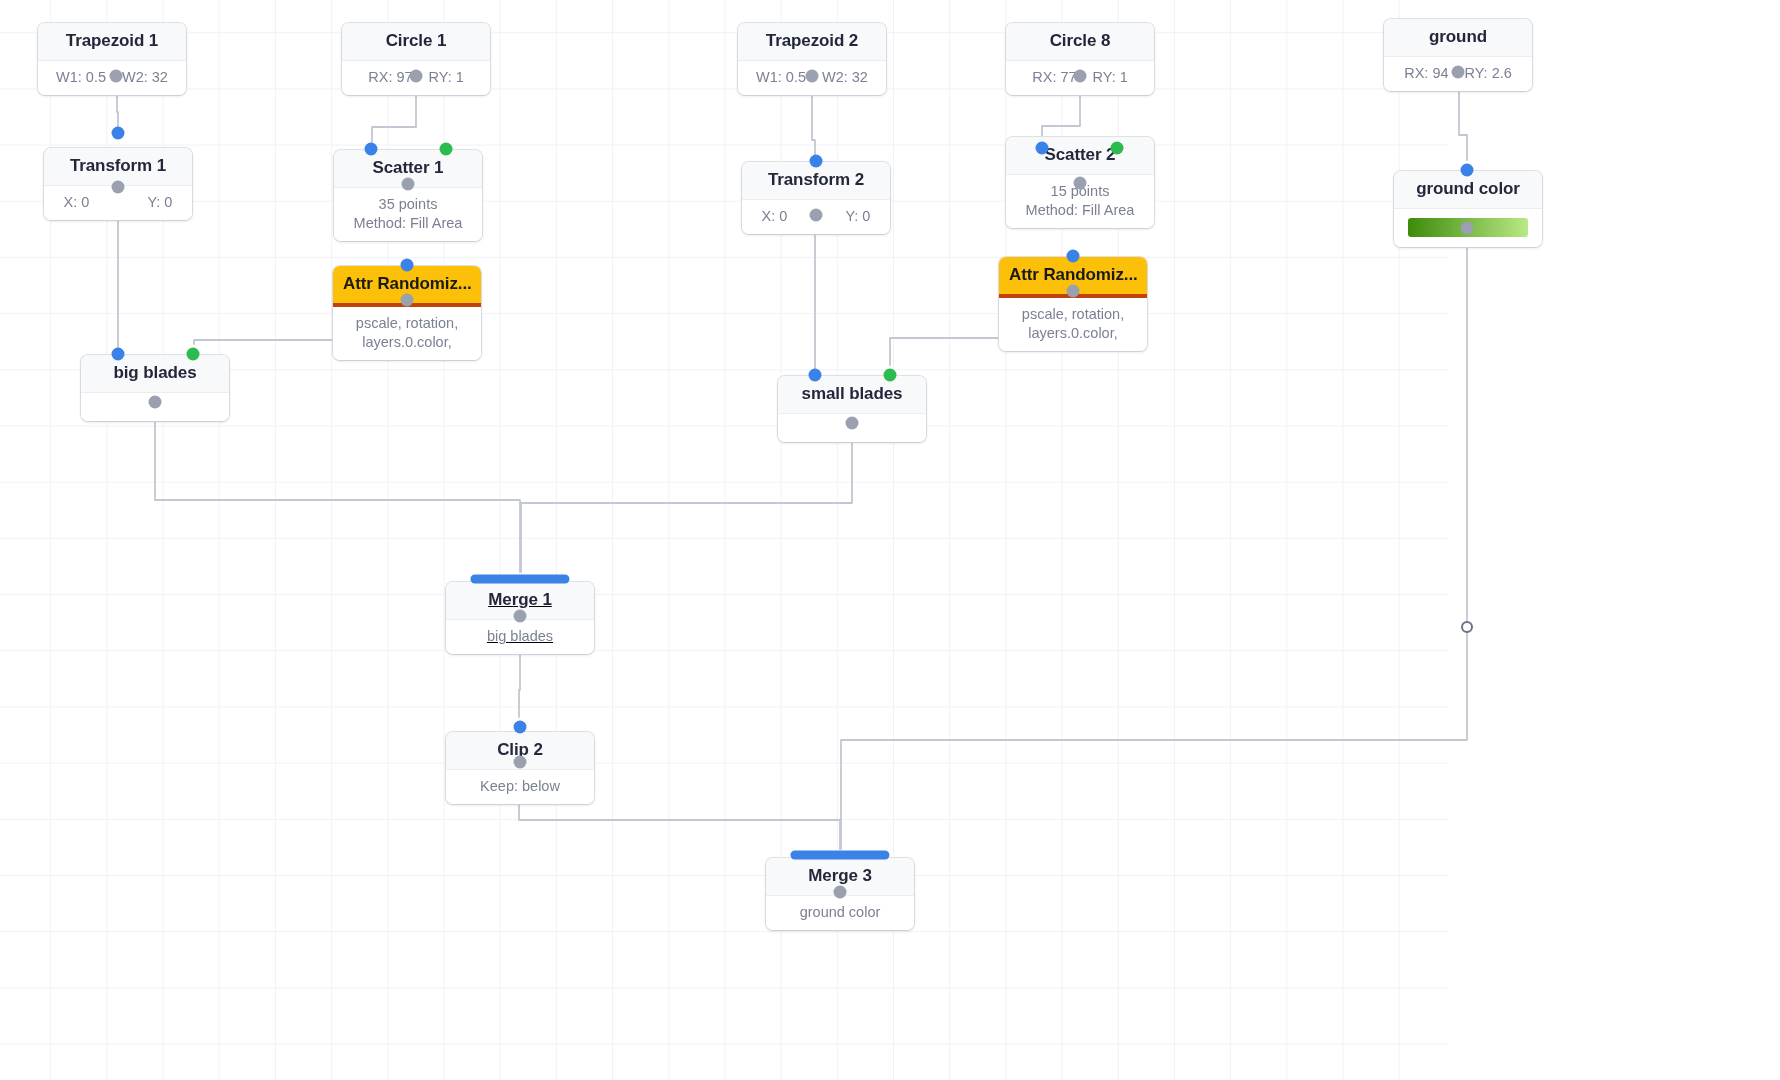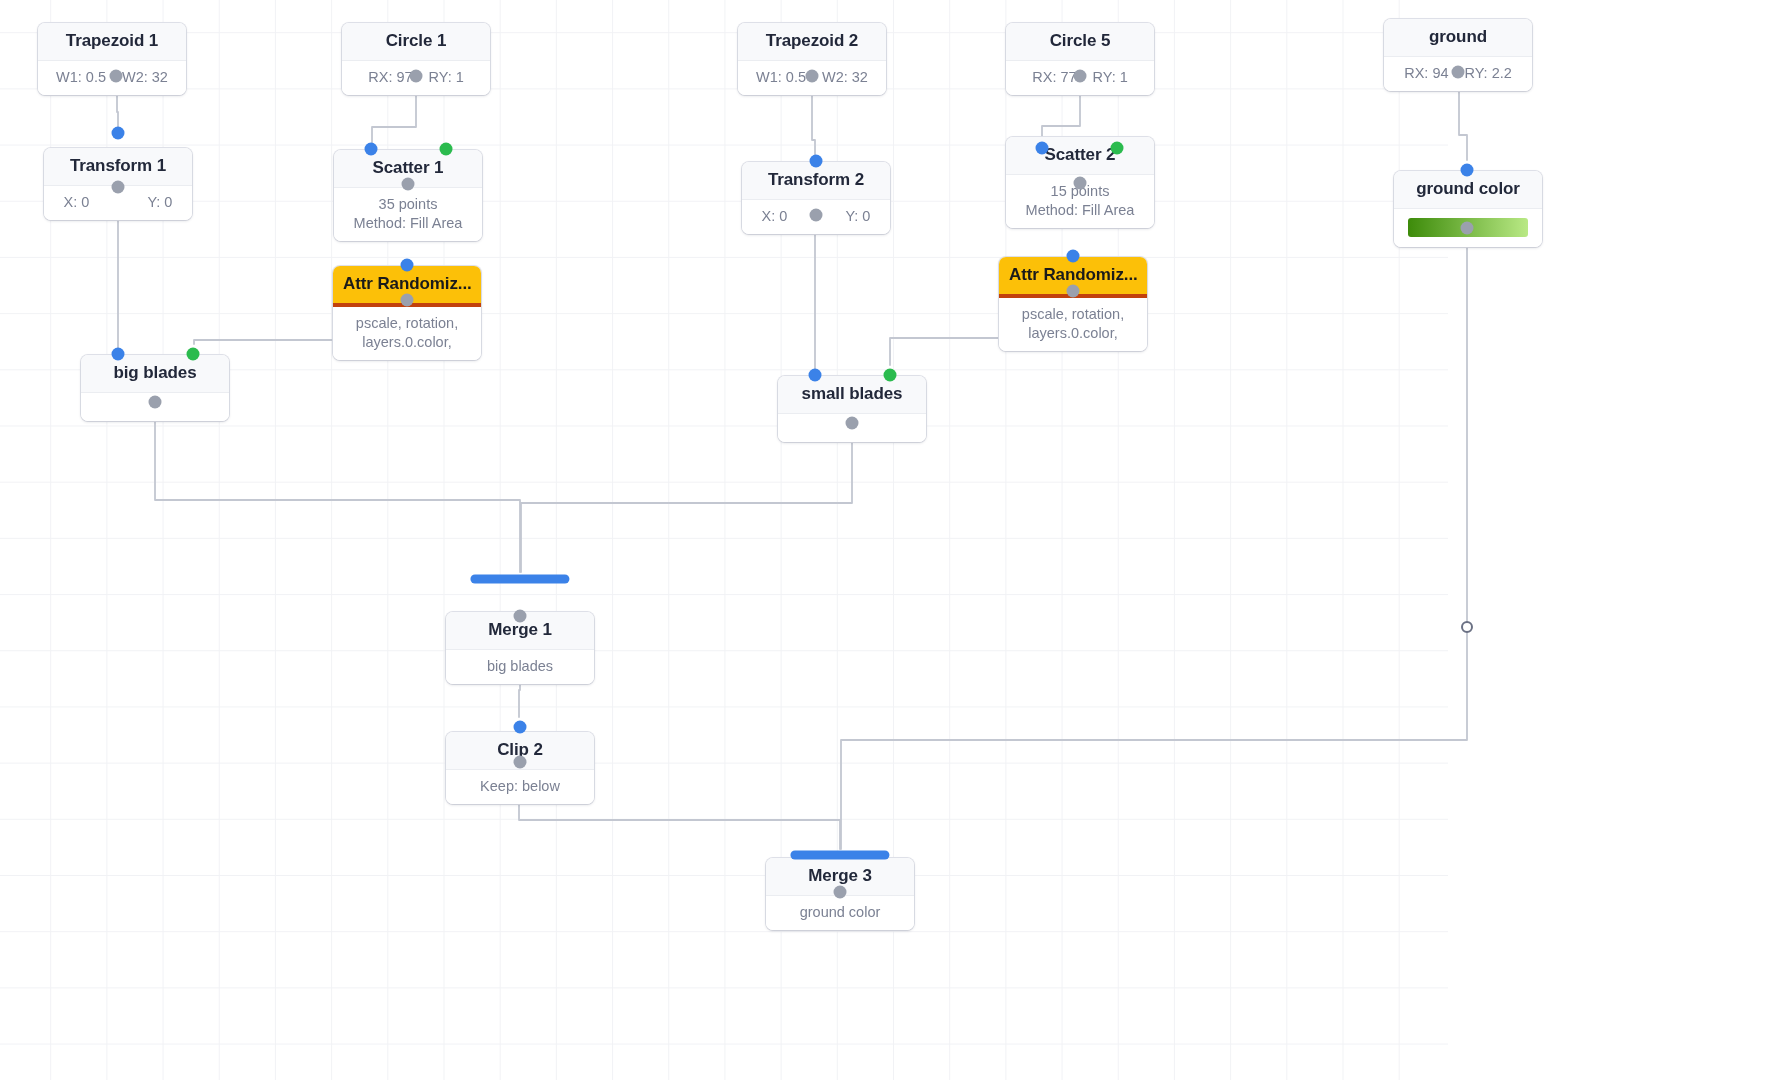--- a/index.html
+++ b/index.html
@@ -188,21 +188,21 @@
       <div class="port out-gray" style="left: 812px; top: 76px;"></div>
       <div class="node" style="left: 742px; top: 162px; width: 148px;">
         <div class="node-header">Transform 2</div>
         <div class="node-body">
           <span class="sub-row"><span class="kv kv-wide"><span>X:</span><span style="margin-left: 4px;">0</span></span><span class="kv kv-wide"><span>Y:</span><span style="margin-left: 4px;">0</span></span></span>
         </div>
       </div>
       <div class="port in-blue" style="left: 816px; top: 161px;"></div>
       <div class="port out-gray" style="left: 816px; top: 215px;"></div>
       <div class="node" style="left: 1006px; top: 23px; width: 148px;">
-        <div class="node-header">Circle 5</div>
+        <div class="node-header">Circle 8</div>
         <div class="node-body">
           <span class="sub-row"><span class="kv"><span>RX:</span><span style="margin-left: 4px;">77</span></span><span class="kv"><span>RY:</span><span style="margin-left: 4px;">1</span></span></span>
         </div>
       </div>
       <div class="port out-gray" style="left: 1080px; top: 76px;"></div>
       <div class="node" style="left: 1006px; top: 137px; width: 148px;">
         <div class="node-header">Scatter 2</div>
         <div class="node-body">
           <span class="sub-row">15 points</span>
           <span class="sub-row">Method: Fill Area</span>
@@ -223,33 +223,33 @@
       <div class="node" style="left: 778px; top: 376px; width: 148px;">
         <div class="node-header">small blades</div>
         <div class="node-body empty"></div>
       </div>
       <div class="port in-blue" style="left: 815px; top: 375px;"></div>
       <div class="port in-green" style="left: 890.48px; top: 375px;"></div>
       <div class="port out-gray" style="left: 852px; top: 423px;"></div>
       <div class="node" style="left: 1384px; top: 19px; width: 148px;">
         <div class="node-header">ground</div>
         <div class="node-body">
-          <span class="sub-row"><span class="kv"><span>RX:</span><span style="margin-left: 4px;">94</span></span><span class="kv"><span>RY:</span><span style="margin-left: 4px;">2.2</span></span></span>
+          <span class="sub-row"><span class="kv"><span>RX:</span><span style="margin-left: 4px;">94</span></span><span class="kv"><span>RY:</span><span style="margin-left: 4px;">2.6</span></span></span>
         </div>
       </div>
       <div class="port out-gray" style="left: 1458px; top: 72px;"></div>
       <div class="node" style="left: 1394px; top: 171px; width: 148px;">
         <div class="node-header">ground color</div>
         <div class="node-body">
           <div class="grad-swatch" style="background: linear-gradient(to right, rgb(61, 139, 10), rgb(185, 233, 133));"></div>
         </div>
       </div>
       <div class="port in-blue" style="left: 1466.52px; top: 170px;"></div>
       <div class="port out-gray" style="left: 1466.52px; top: 228px;"></div>
-      <div class="node" style="left: 446px; top: 612px; width: 148px;">
+      <div class="node" style="left: 446px; top: 582px; width: 148px; text-decoration: underline;">
         <div class="node-header">Merge 1</div>
         <div class="node-body">
           <span class="sub-row">big blades</span>
         </div>
       </div>
       <div class="merge-bar" style="left: 520px; top: 579px; width: 99.16px;"></div>
       <div class="port out-gray" style="left: 520px; top: 616px;"></div>
       <div class="node" style="left: 446px; top: 732px; width: 148px;">
         <div class="node-header">Clip 2</div>
         <div class="node-body">

